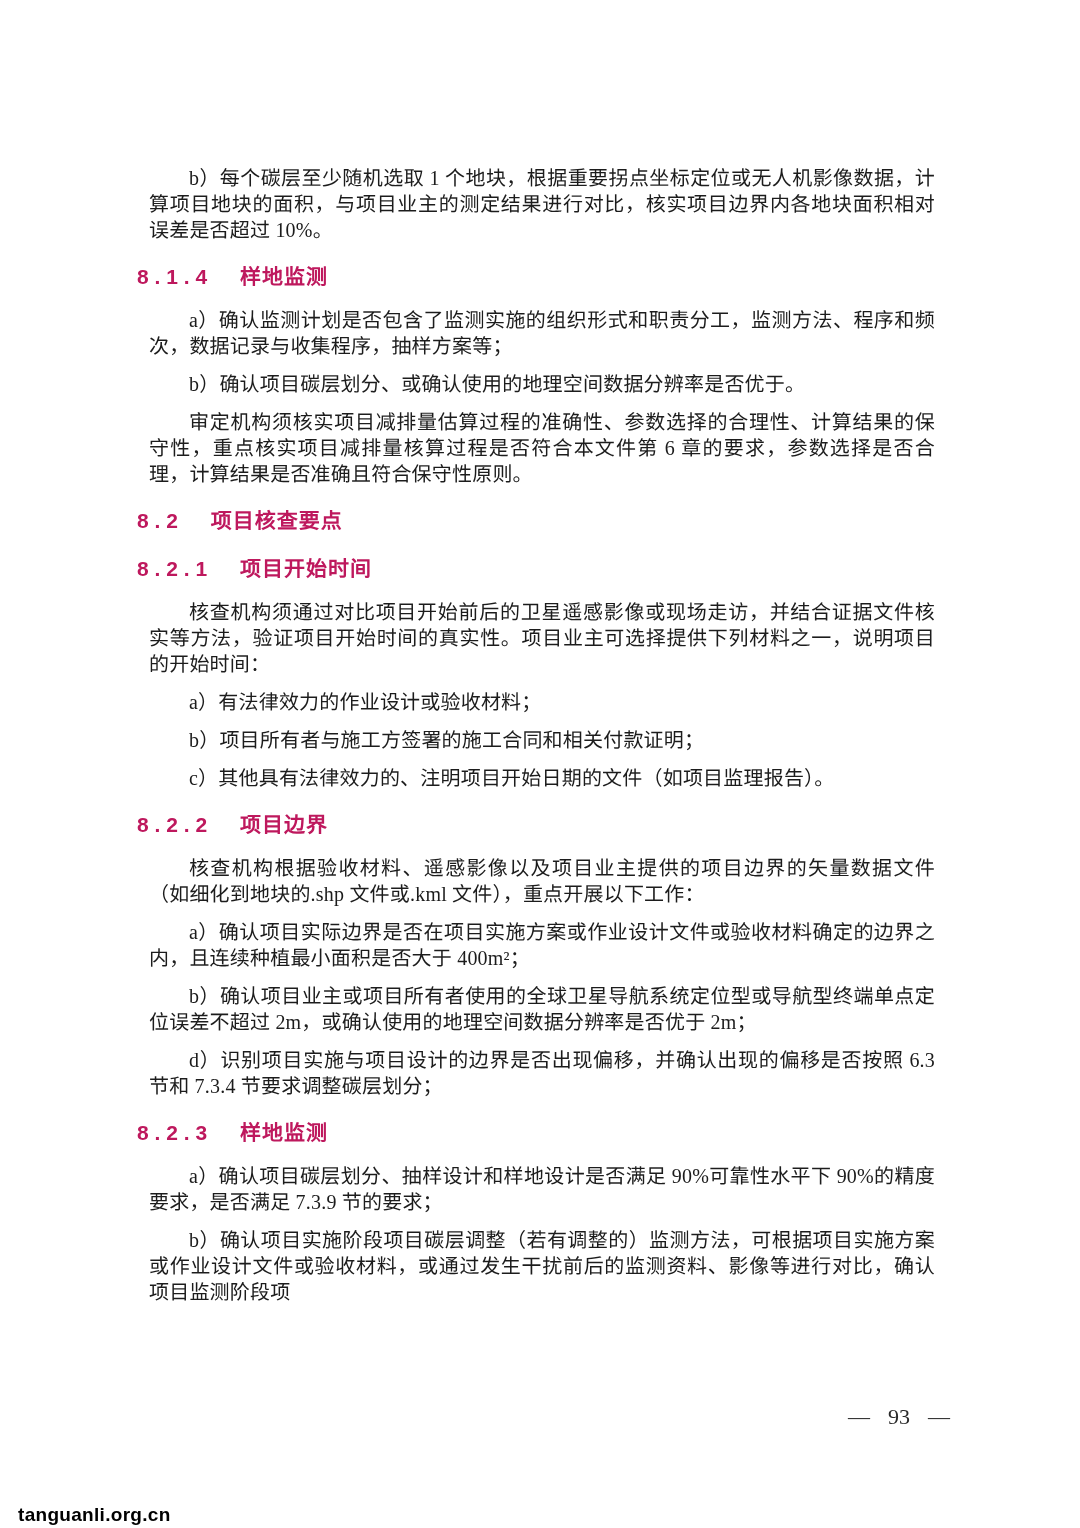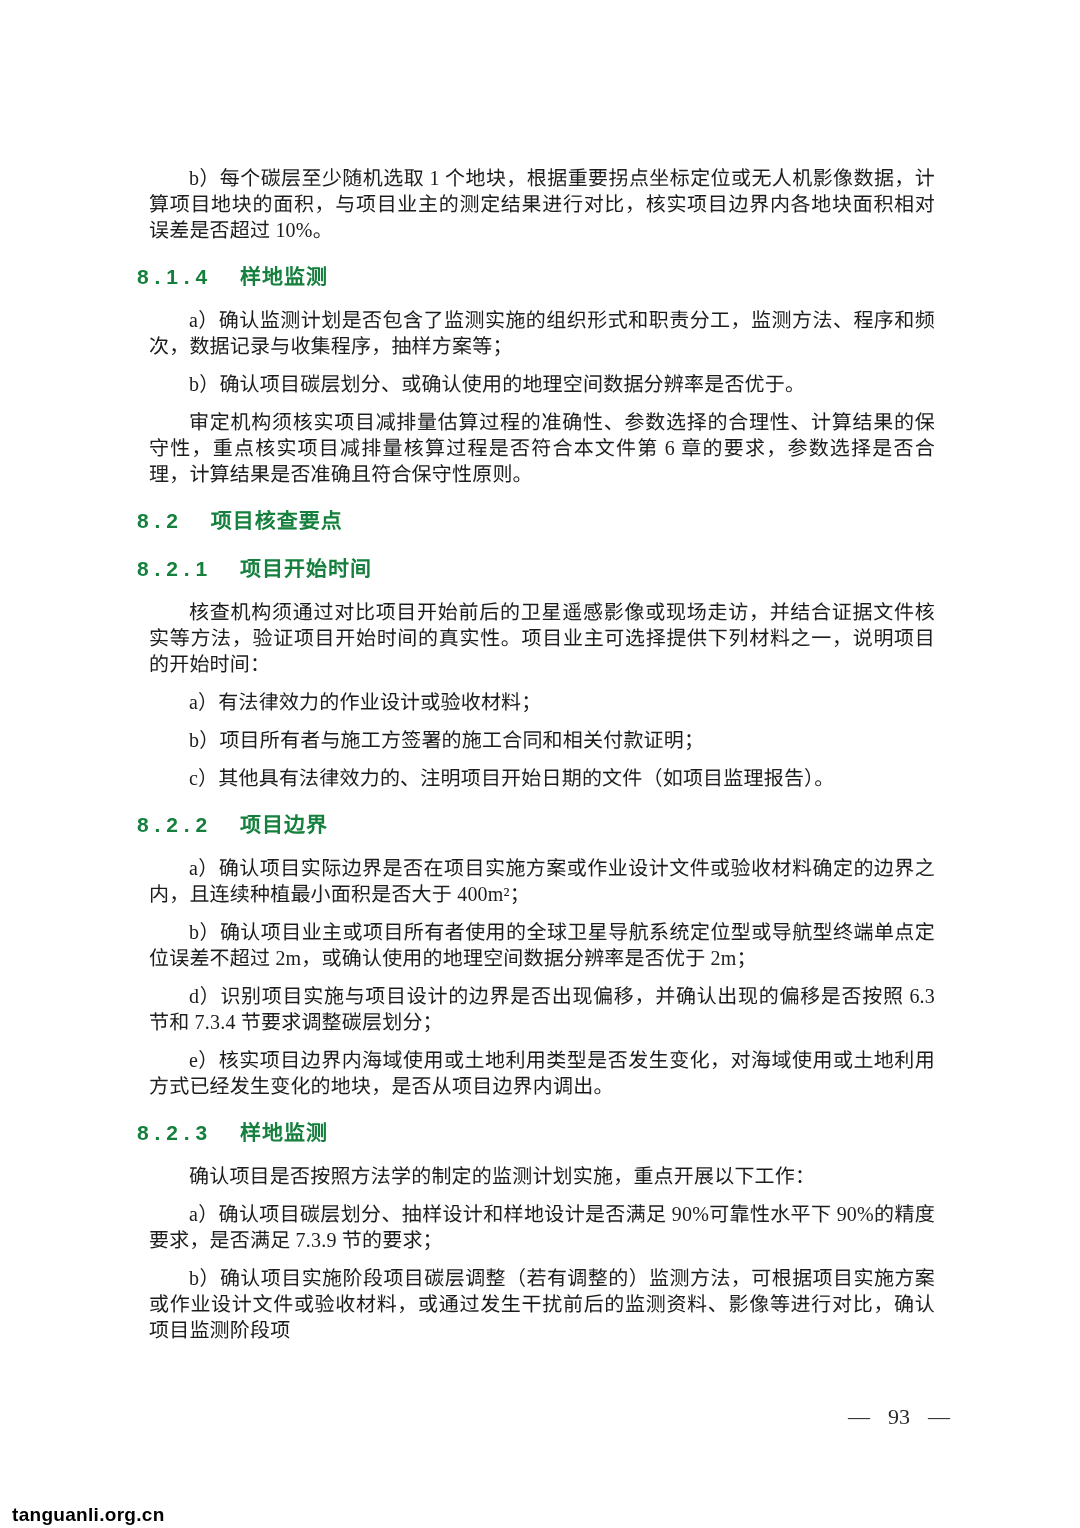--- a/index.html
+++ b/index.html
@@ -25,21 +25,21 @@
     text-align: justify;
     text-indent: 2em;
     letter-spacing: 0.2px;
   }
   .heading {
     margin: 20px 0 16px 0;
     font-family: "Liberation Sans", "DejaVu Sans", sans-serif;
     font-weight: bold;
     font-size: 21px;
     line-height: 28px;
-    color: #15803d;
+    color: #be185d;
   }
   .hnum {
     letter-spacing: 0.28em;
     margin-right: 1.0em;
   }
   .htitle {
     letter-spacing: 1px;
   }
   .footer {
     position: absolute;
@@ -47,21 +47,21 @@
     right: 130px;
     display: inline-flex;
     align-items: center;
     gap: 18px;
     font-size: 22px;
     color: #2a2a2a;
   }
   .footer .dash { letter-spacing: 0; }
   .watermark {
     position: absolute;
-    left: 12px;
+    left: 18px;
     bottom: 2px;
     font-family: "Liberation Sans", "DejaVu Sans", sans-serif;
     font-weight: bold;
     font-size: 19px;
     letter-spacing: 0.3px;
     color: #000000;
   }
 </style>
 </head>
 <body>
@@ -90,30 +90,29 @@
   </h3>
   <p class="para">核查机构须通过对比项目开始前后的卫星遥感影像或现场走访，并结合证据文件核实等方法，验证项目开始时间的真实性。项目业主可选择提供下列材料之一，说明项目的开始时间：</p>
   <p class="para">a）有法律效力的作业设计或验收材料；</p>
   <p class="para">b）项目所有者与施工方签署的施工合同和相关付款证明；</p>
   <p class="para">c）其他具有法律效力的、注明项目开始日期的文件（如项目监理报告）。</p>
 
   <h3 class="heading">
     <span class="hnum">8.2.2</span>
     <span class="htitle">项目边界</span>
   </h3>
+  <p class="para">核查机构根据验收材料、遥感影像以及项目业主提供的项目边界的矢量数据文件（如细化到地块的.shp 文件或.kml 文件），重点开展以下工作：</p>
   <p class="para">a）确认项目实际边界是否在项目实施方案或作业设计文件或验收材料确定的边界之内，且连续种植最小面积是否大于 400m²；</p>
   <p class="para">b）确认项目业主或项目所有者使用的全球卫星导航系统定位型或导航型终端单点定位误差不超过 2m，或确认使用的地理空间数据分辨率是否优于 2m；</p>
   <p class="para">d）识别项目实施与项目设计的边界是否出现偏移，并确认出现的偏移是否按照 6.3 节和 7.3.4 节要求调整碳层划分；</p>
-  <p class="para">e）核实项目边界内海域使用或土地利用类型是否发生变化，对海域使用或土地利用方式已经发生变化的地块，是否从项目边界内调出。</p>
 
   <h3 class="heading">
     <span class="hnum">8.2.3</span>
     <span class="htitle">样地监测</span>
   </h3>
-  <p class="para">确认项目是否按照方法学的制定的监测计划实施，重点开展以下工作：</p>
   <p class="para">a）确认项目碳层划分、抽样设计和样地设计是否满足 90%可靠性水平下 90%的精度要求，是否满足 7.3.9 节的要求；</p>
   <p class="para">b）确认项目实施阶段项目碳层调整（若有调整的）监测方法，可根据项目实施方案或作业设计文件或验收材料，或通过发生干扰前后的监测资料、影像等进行对比，确认项目监测阶段项</p>
 
 </div>
 
 <div class="footer">
   <span class="dash">—</span>
   <span class="pnum">93</span>
   <span class="dash">—</span>
 </div>

